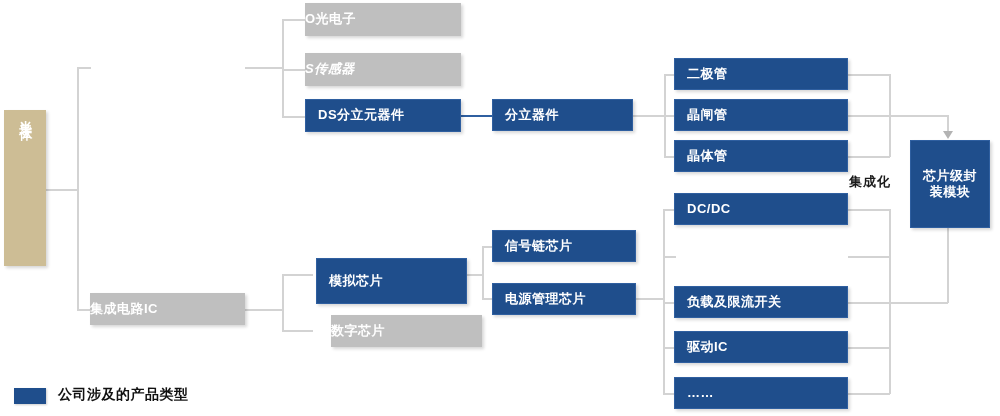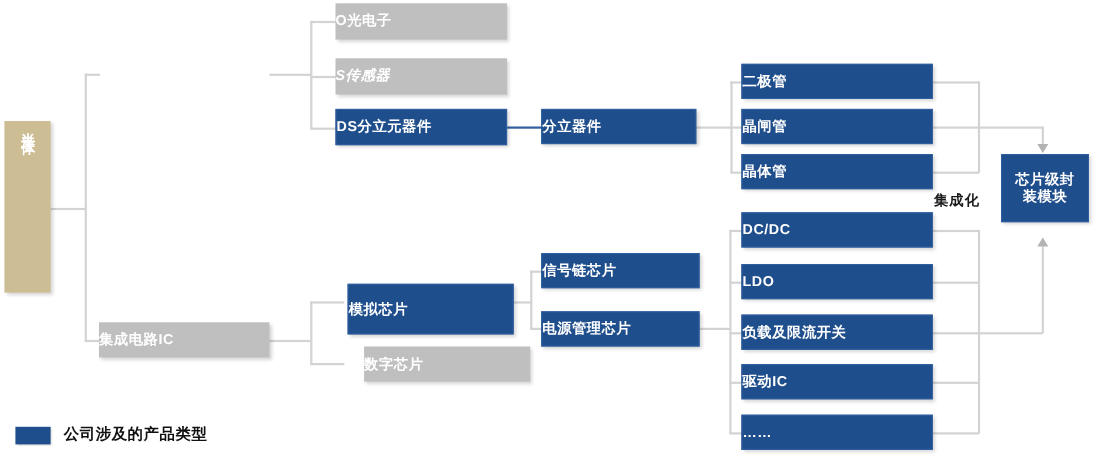--- a/index.html
+++ b/index.html
@@ -22,21 +22,21 @@
     justify-content: flex-start;
     text-align: center;
     color: #ffffff;
     font-size: 13px;
     font-weight: 700;
     letter-spacing: 0.5px;
     line-height: 1.25;
     box-shadow: 2px 2px 3px rgba(0,0,0,0.16);
   }
   .node.gray  { background: #bfbfbf; }
-  .node.blue  { background: #1f4e8c; border: 1px solid #2f5fa0; }
+  .node.blue  { background: #1f4e8c; border: 1px solid #2f5fa0; padding-left: 12px; }
   .node.tan   { background: #cdbd95; }
   .node.vert {
     writing-mode: vertical-rl;
     text-orientation: upright;
     letter-spacing: 4px;
     font-size: 13px;
   }
   .conn {
     position: absolute;
     background: #d3d3d3;
@@ -190,39 +190,36 @@
   </div>
 
   <div class="node blue" style="left:492px; top:283px; width:144px; height:32px;">
     <span>电源管理芯片</span>
   </div>
 
   <div class="node blue" style="left:674px; top:193px; width:174px; height:32px;">
     <span>DC/DC</span>
   </div>
 
-  <div class="node blue" style="left:674px; top:240px; width:174px; height:32px;">
-    <span>LDO</span>
-  </div>
 
   <div class="node blue" style="left:674px; top:286px; width:174px; height:32px;">
     <span>负载及限流开关</span>
   </div>
 
   <div class="node blue" style="left:674px; top:331px; width:174px; height:32px;">
     <span>驱动IC</span>
   </div>
 
   <div class="node blue" style="left:674px; top:377px; width:174px; height:32px;">
     <span>……</span>
   </div>
 
   <div class="caption" style="left:849px; top:173px;">集成化</div>
 
-  <div class="node blue" style="left:910px; top:140px; width:80px; height:62px; padding:0 6px;">
+  <div class="node blue" style="left:910px; top:140px; width:80px; height:88px; padding:0 6px;">
     <span>芯片级封装模块</span>
   </div>
 
   <div id="legend">
     <div class="swatch"></div>
     <div class="lbl">公司涉及的产品类型</div>
   </div>
 
 </div>
 

